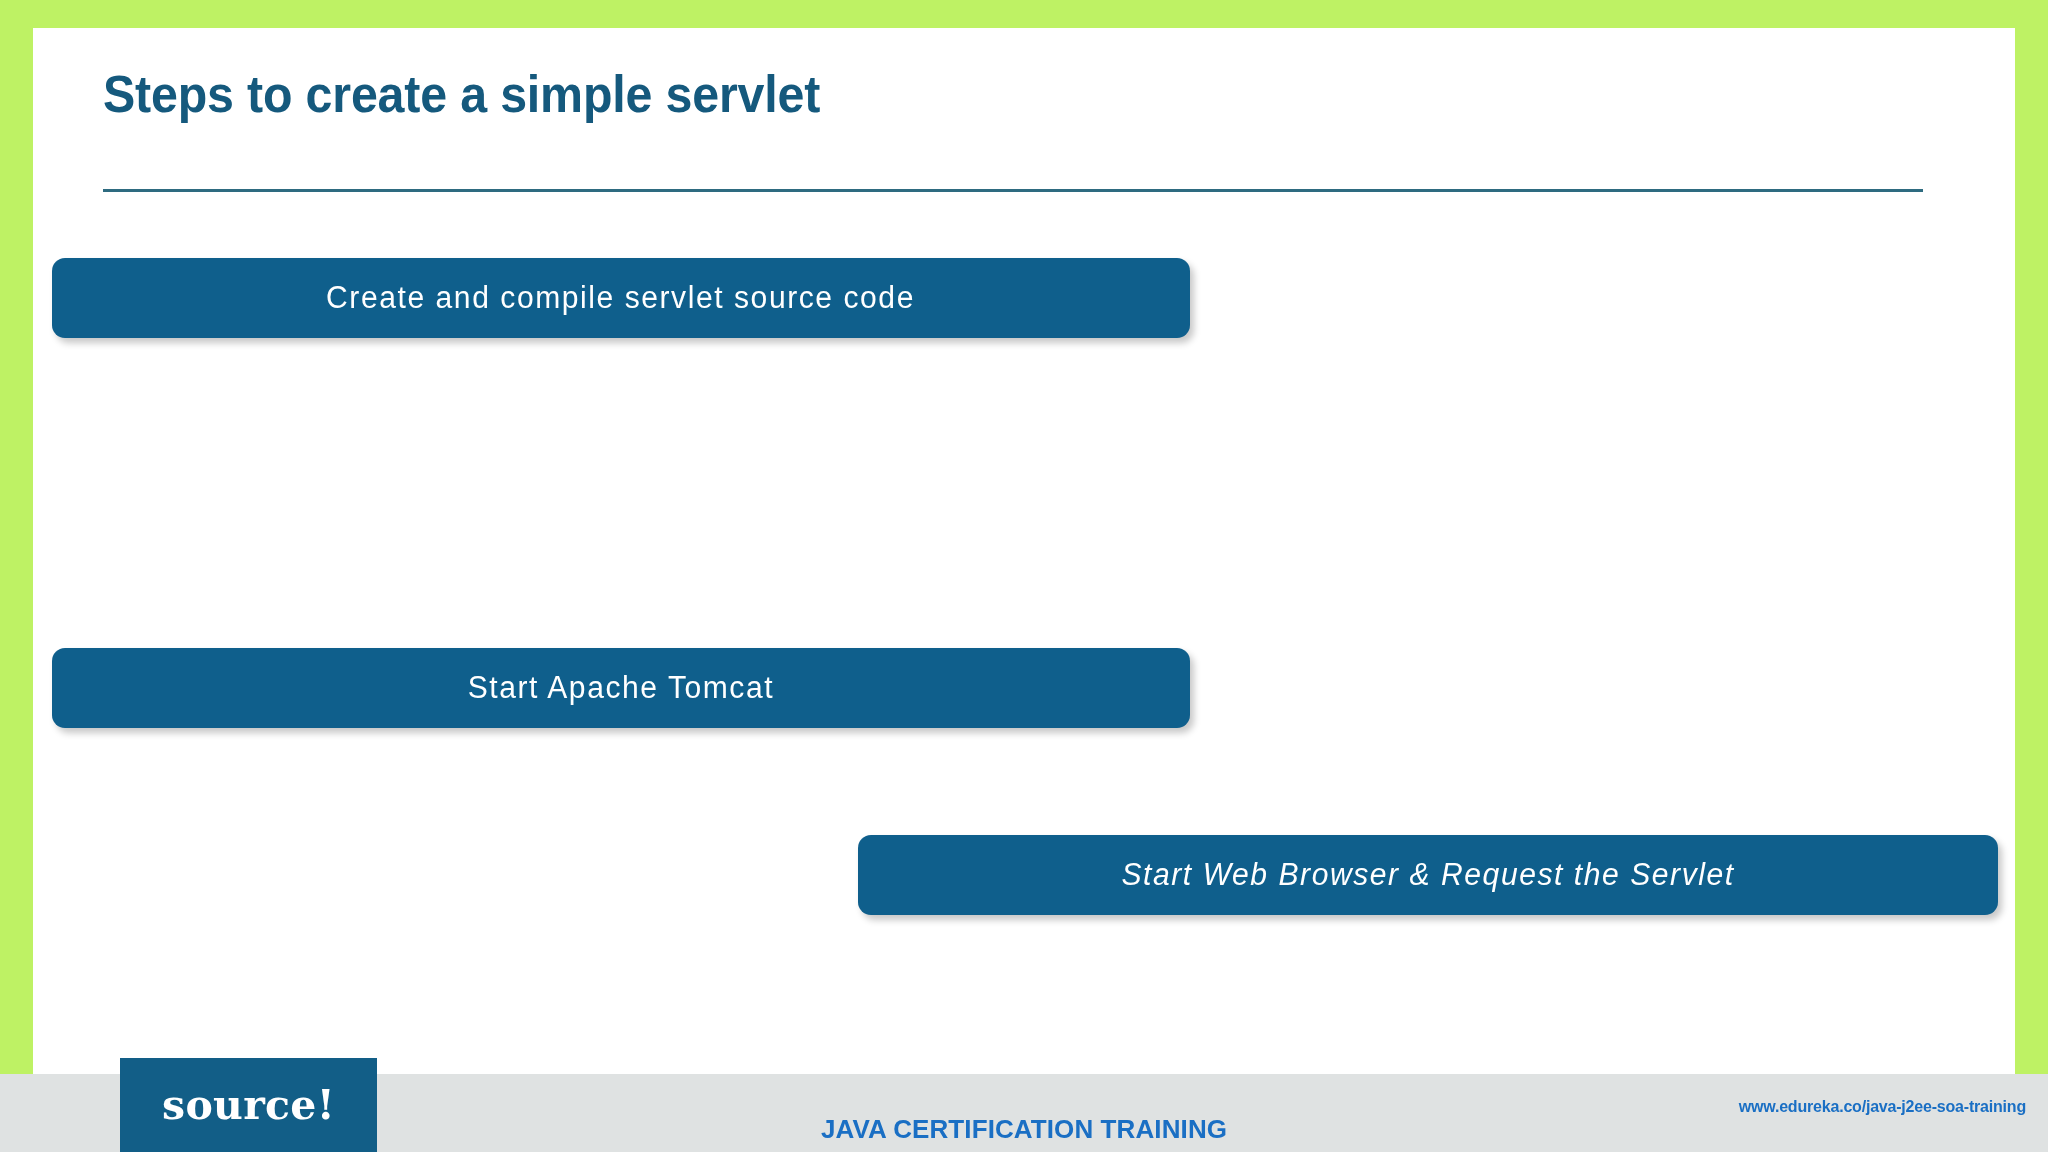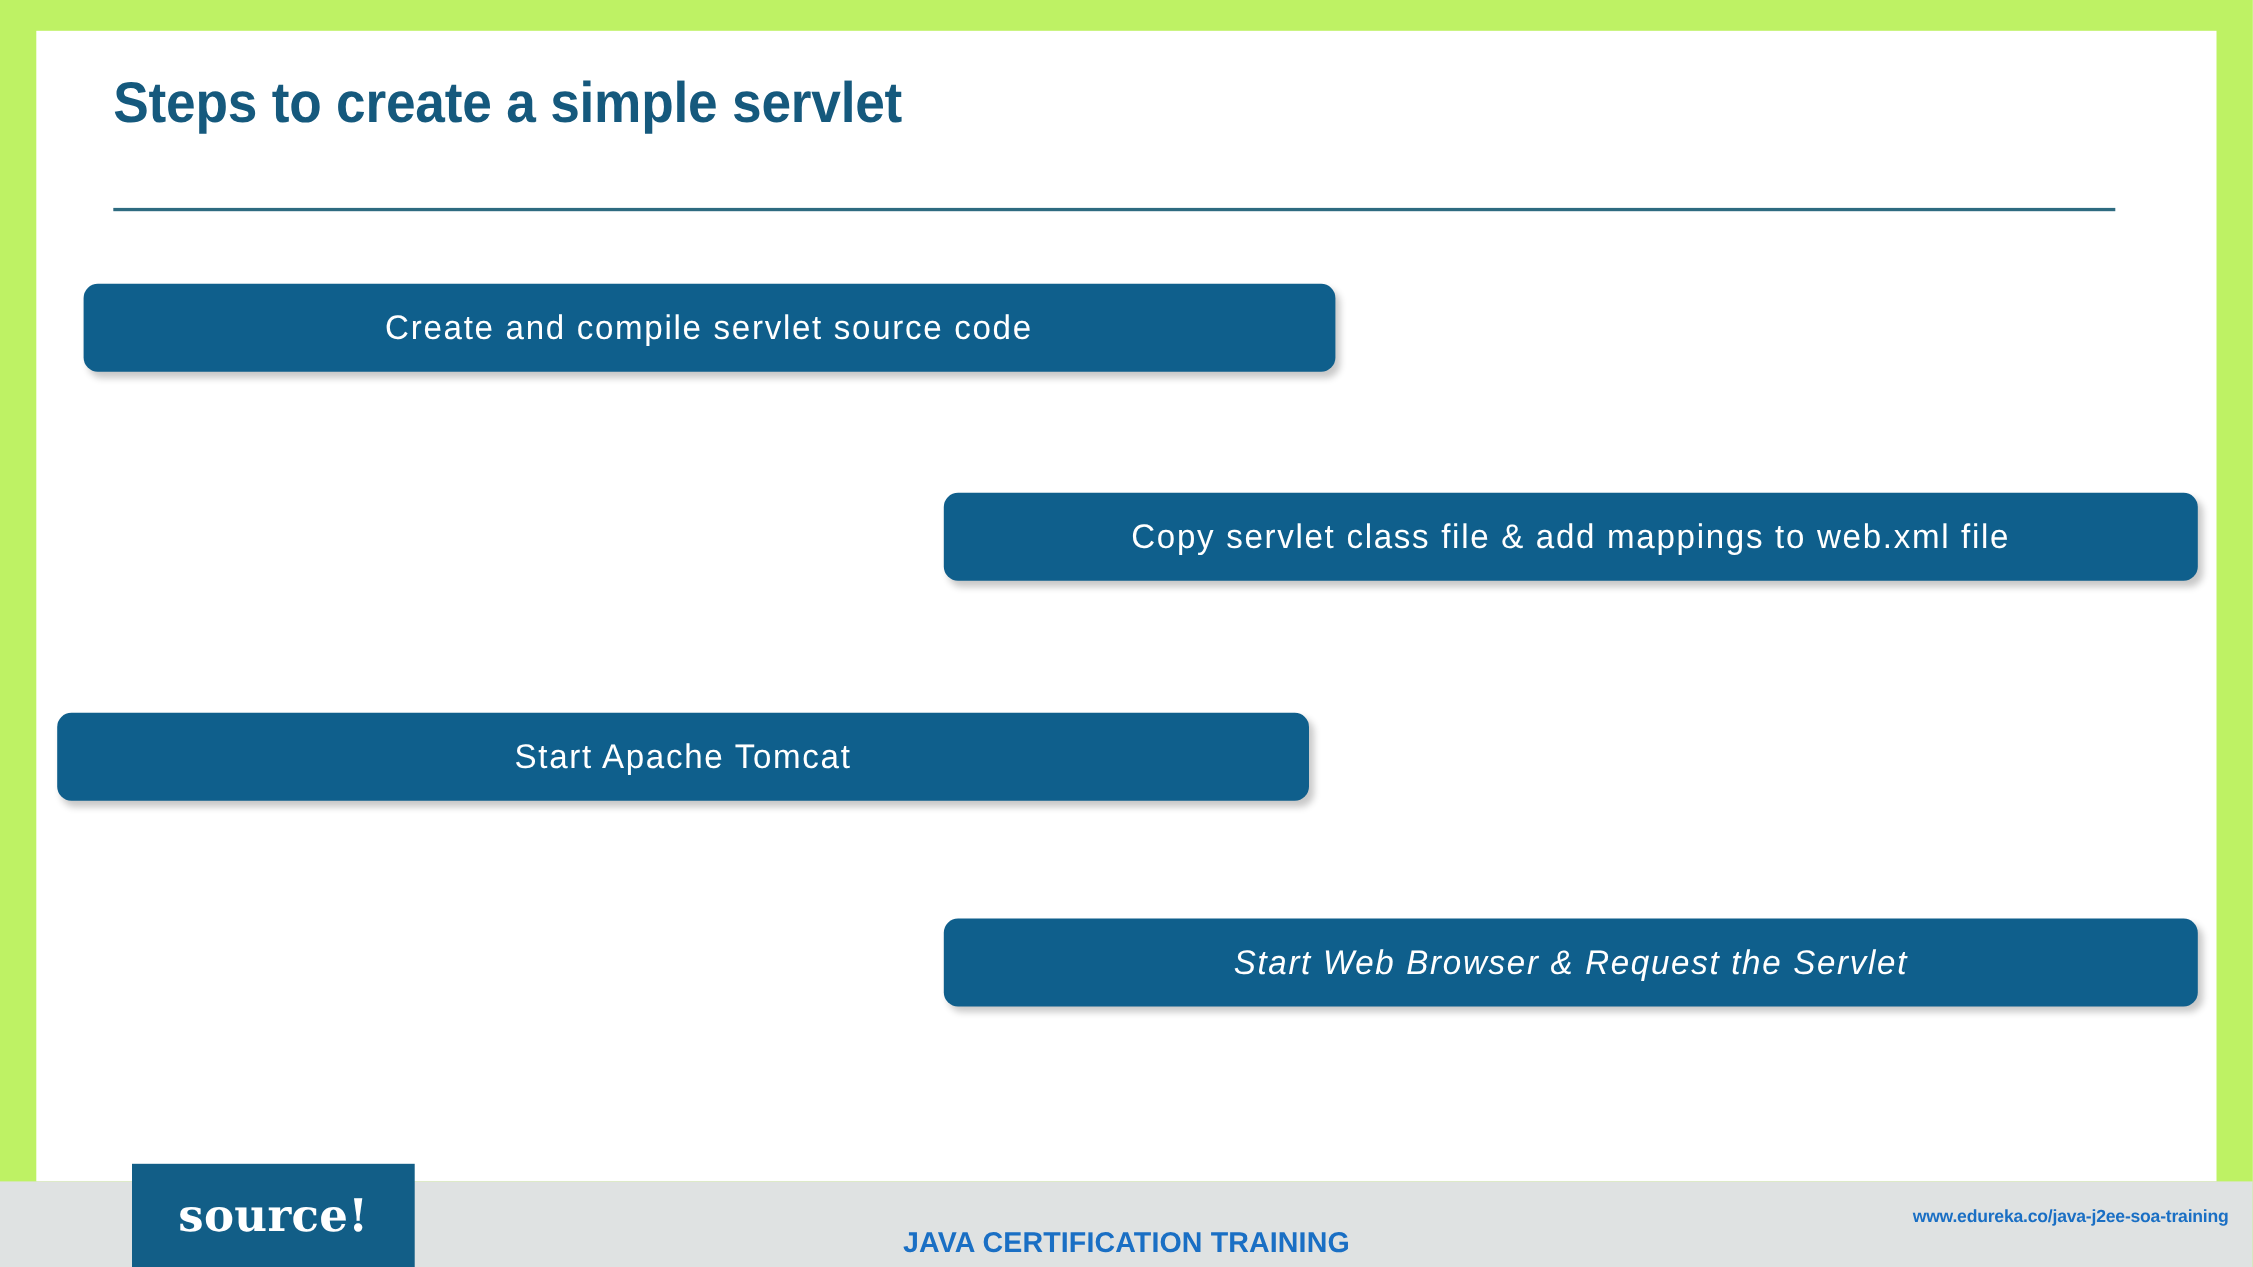--- a/index.html
+++ b/index.html
@@ -72,21 +72,21 @@
   .step-label {
     color: #ffffff;
     font-size: 31px;
     font-weight: 500;
     letter-spacing: 1.6px;
     white-space: nowrap;
     font-family: "Liberation Sans Narrow", "Liberation Sans", "DejaVu Sans", sans-serif;
     transform: scaleX(0.97);
   }
 
-  #step-1 { left: 52px;  top: 258px; width: 1138px; margin-left: 24px; }
+  #step-1 { left: 52px;  top: 258px; width: 1138px; }
   #step-2 { left: 858px; top: 448px; width: 1140px; }
   #step-3 { left: 52px;  top: 648px; width: 1138px; }
   #step-4 { left: 858px; top: 835px; width: 1140px; font-style: italic; }
 
   
   #footer-band {
     position: absolute;
     left: 0;
     top: 1074px;
     width: 2048px;
@@ -146,23 +146,20 @@
   <div id="canvas"></div>
 
   <div id="title">Steps to create a simple servlet</div>
 
   <div id="title-rule"></div>
 
   <div class="step-box" id="step-1">
     <span class="step-label">Create and compile servlet source code</span>
   </div>
 
-  <div class="step-box" id="step-2">
-    <span class="step-label">Copy servlet class file &amp; add mappings to web.xml file</span>
-  </div>
 
   <div class="step-box" id="step-3">
     <span class="step-label">Start Apache Tomcat</span>
   </div>
 
   <div class="step-box" id="step-4">
     <span class="step-label">Start Web Browser &amp; Request the Servlet</span>
   </div>
 
   <div id="footer-band"></div>

